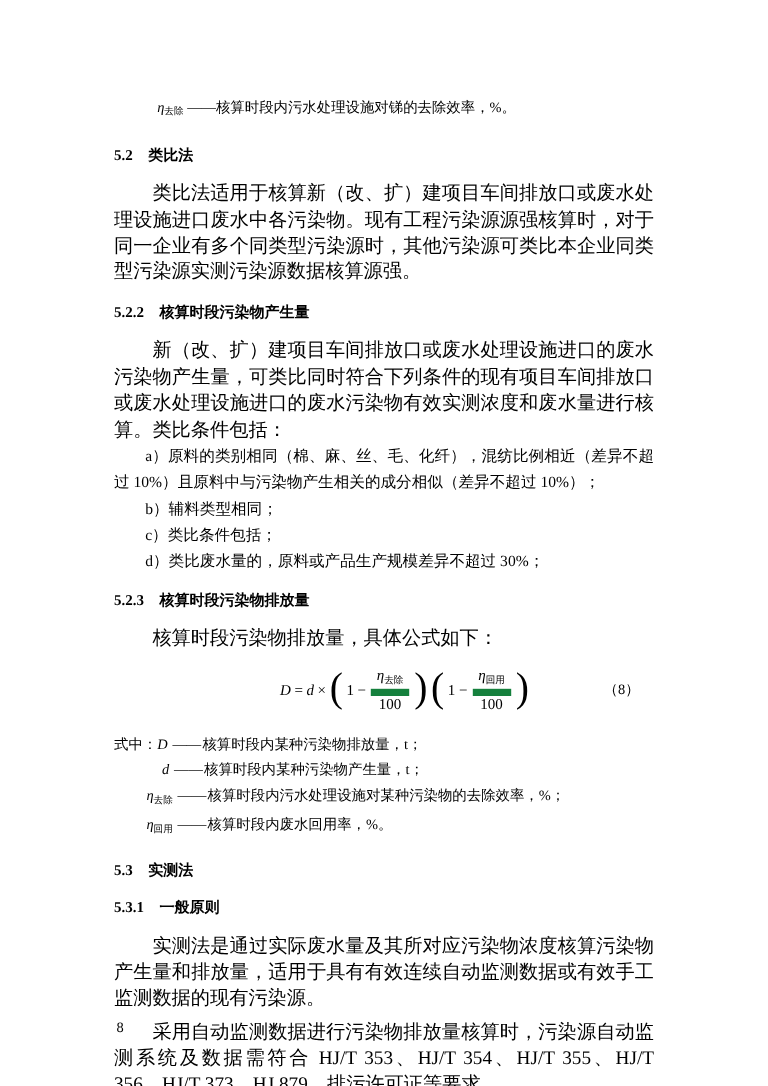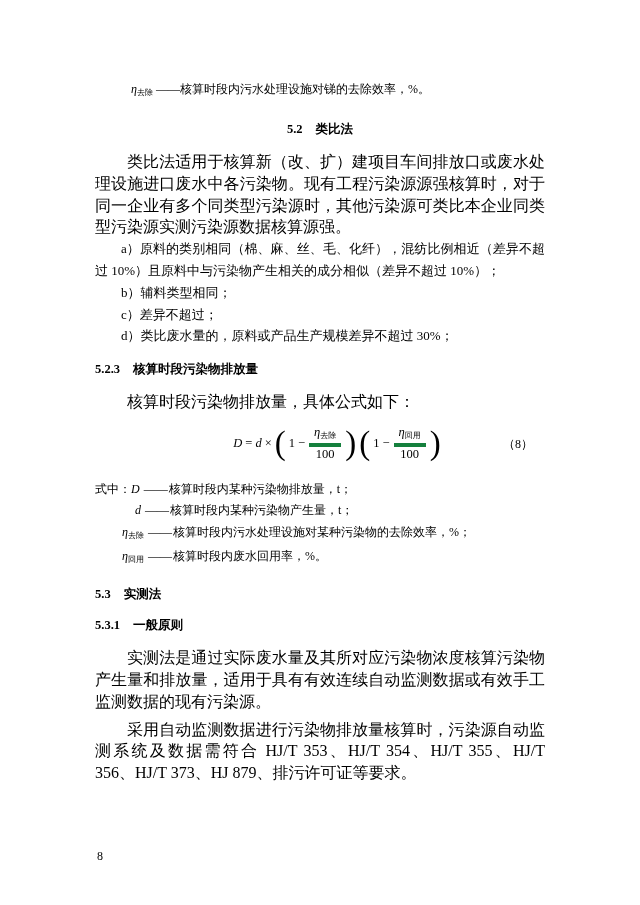--- a/index.html
+++ b/index.html
@@ -32,21 +32,21 @@
   }
   .formula{
     display:flex;align-items:center;font-size:12.5px;gap:3px;margin-left:34px;
   }
   .paren{
     font-size:33px;font-weight:400;line-height:1;
     transform:scaleY(1.05);font-family:"Liberation Serif",serif;
     position:relative;top:-1px;
   }
   .frac{display:inline-flex;flex-direction:column;align-items:center;margin:0 1px;}
-  .fnum{border-bottom:4px solid #15803d;padding:0 5px 1px 5px;line-height:13px;}
+  .fnum{border-bottom:6px solid #15803d;padding:0 5px 1px 5px;line-height:13px;}
   .fden{padding-top:1px;line-height:13px;}
   .eqno{position:absolute;right:12px;top:50%;transform:translateY(-50%);font-size:12px;}
   .where{margin-top:2px;}
   .where-row{font-size:12px;line-height:21.3px;white-space:nowrap;}
   .where-row .dash{margin:0 1px;}
   .wr-d{margin-left:40px;}
   .wr-eta{margin-left:27px;}
   .page-num{
     position:absolute;left:97px;top:849px;font-size:12px;
   }
@@ -54,33 +54,37 @@
 </head>
 <body>
 
 <div class="page">
 
   <div class="note-line">
     <span class="it">η</span><sub class="small">去除</sub>
     <span>——</span><span>核算时段内污水处理设施对锑的去除效率，%。</span>
   </div>
 
-  <span class="h" style="margin-top:17px;text-align:center;">
+  <span class="h" style="margin-top:17px;">
     <span class="hnum">5.2</span><span>类比法</span>
   </span>
 
 
   <p class="para">类比法适用于核算新（改、扩）建项目车间排放口或废水处理设施进口废水中各污染物。现有工程污染源源强核算时，对于同一企业有多个同类型污染源时，其他污染源可类比本企业同类型污染源实测污染源数据核算源强。</p>
 
+  <span class="h">
+    <span class="hnum">5.2.2</span><span>核算时段污染物产生量</span>
+  </span>
 
+  <p class="para">新（改、扩）建项目车间排放口或废水处理设施进口的废水污染物产生量，可类比同时符合下列条件的现有项目车间排放口或废水处理设施进口的废水污染物有效实测浓度和废水量进行核算。类比条件包括：</p>
 
   <div>
     <p class="list-item">a）原料的类别相同（棉、麻、丝、毛、化纤），混纺比例相近（差异不超过 10%）且原料中与污染物产生相关的成分相似（差异不超过 10%）；</p>
     <p class="list-item">b）辅料类型相同；</p>
-    <p class="list-item">c）差异不超过；</p>
+    <p class="list-item">c）类比条件包括；</p>
     <p class="list-item">d）类比废水量的，原料或产品生产规模差异不超过 30%；</p>
   </div>
 
   <span class="h">
     <span class="hnum">5.2.3</span><span>核算时段污染物排放量</span>
   </span>
 
   <p class="para">核算时段污染物排放量，具体公式如下：</p>
 
   <div class="formula-row">

